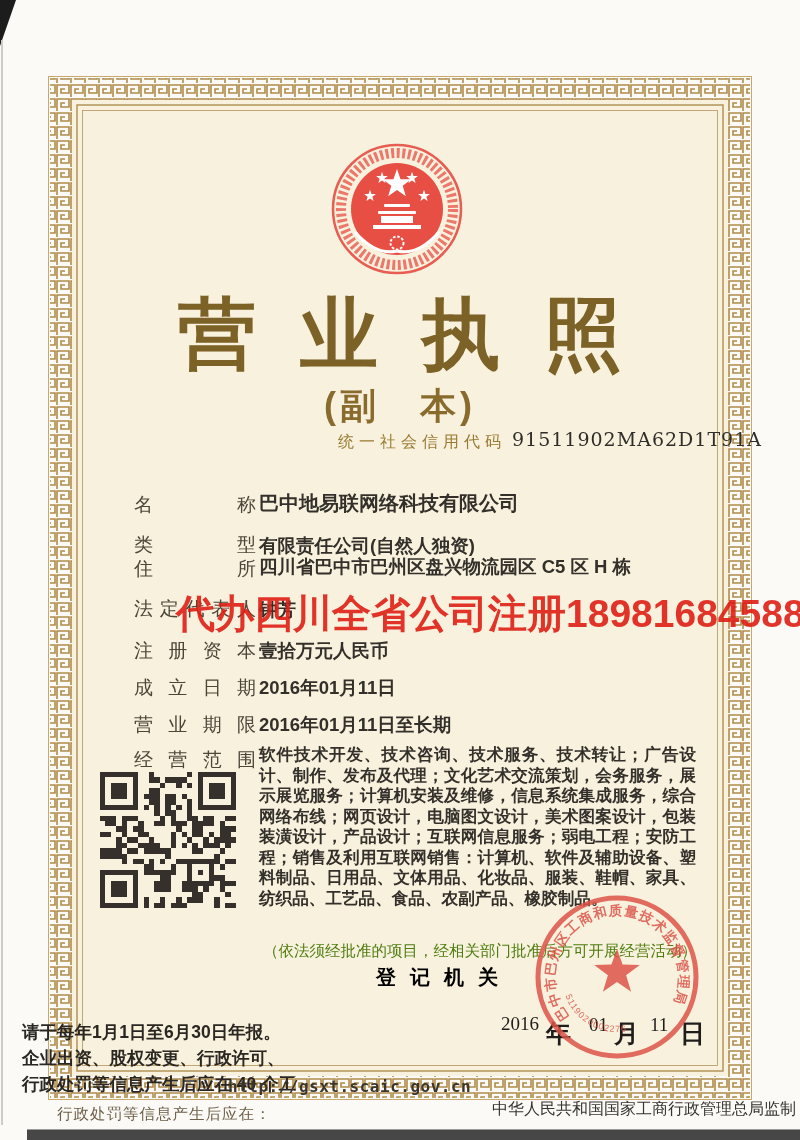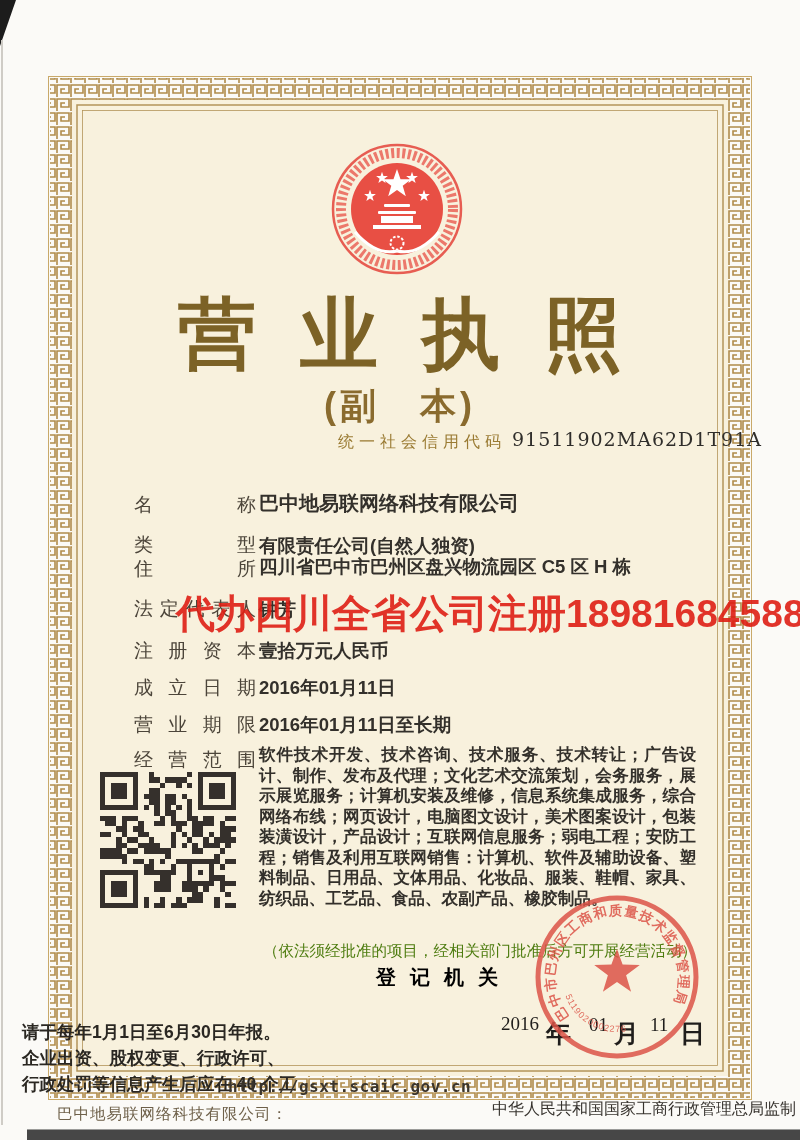--- a/index.html
+++ b/index.html
@@ -468,16 +468,16 @@
       </text>
     </g>
   </svg>
 
   <div class="abs annual">
     <div>请于每年1月1日至6月30日年报。</div>
     <div>企业出资、股权变更、行政许可、</div>
     <div>行政处罚等信息产生后应在 40 个工</div>
   </div>
   <div class="abs url">http://gsxt.scaic.gov.cn</div>
-  <div class="abs sitelabel">巴中地易联网络科技有限公司：</div>
+  <div class="abs sitelabel">行政处罚等信息产生后应在：</div>
   <div class="abs authority">中华人民共和国国家工商行政管理总局监制</div>
 
 </div>
 
 </body></html>

